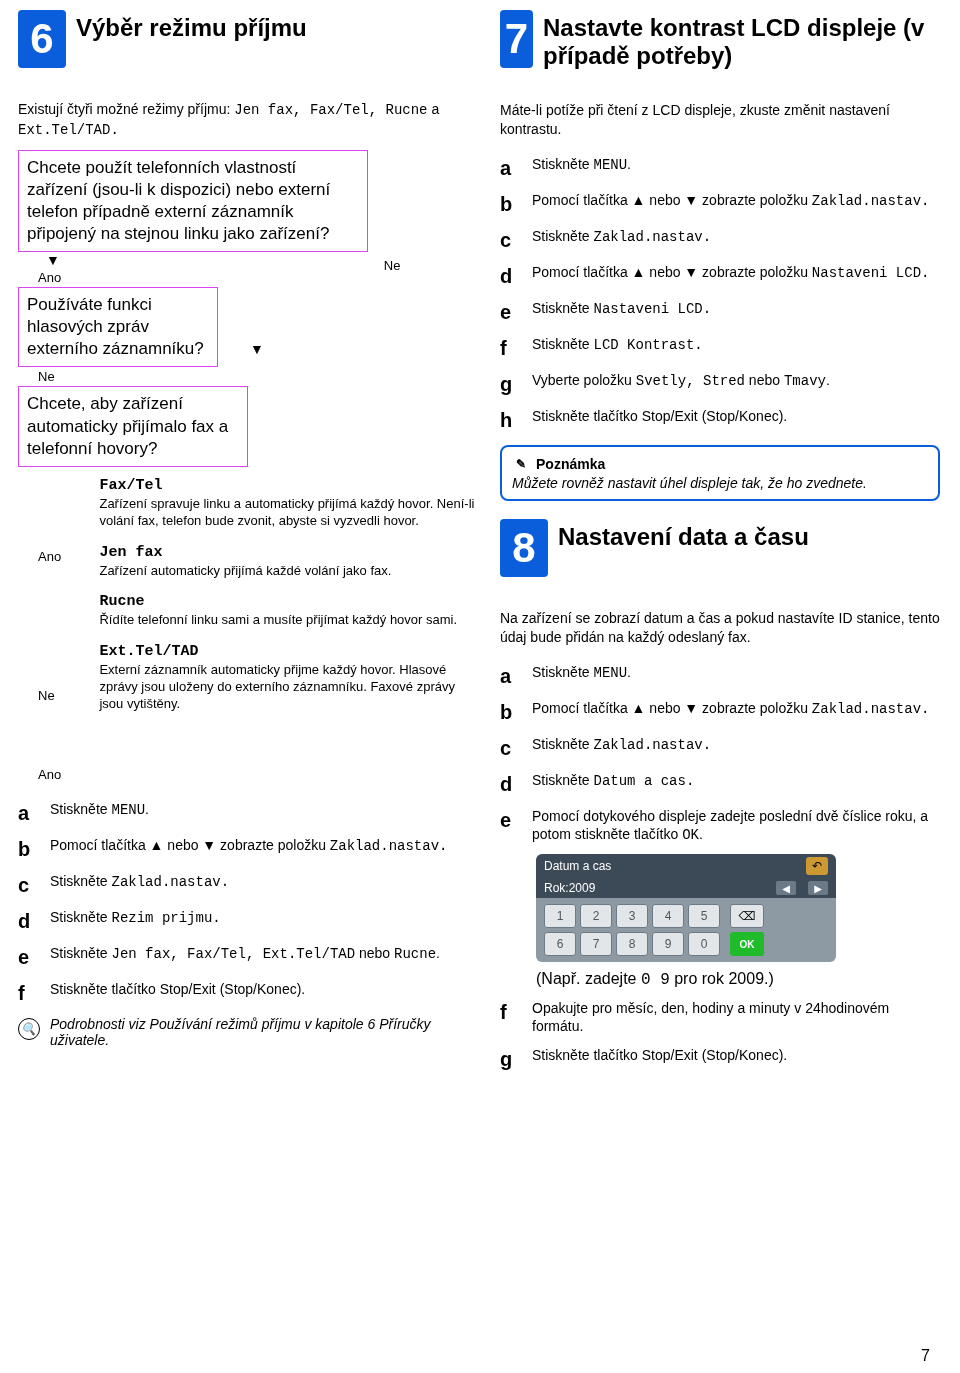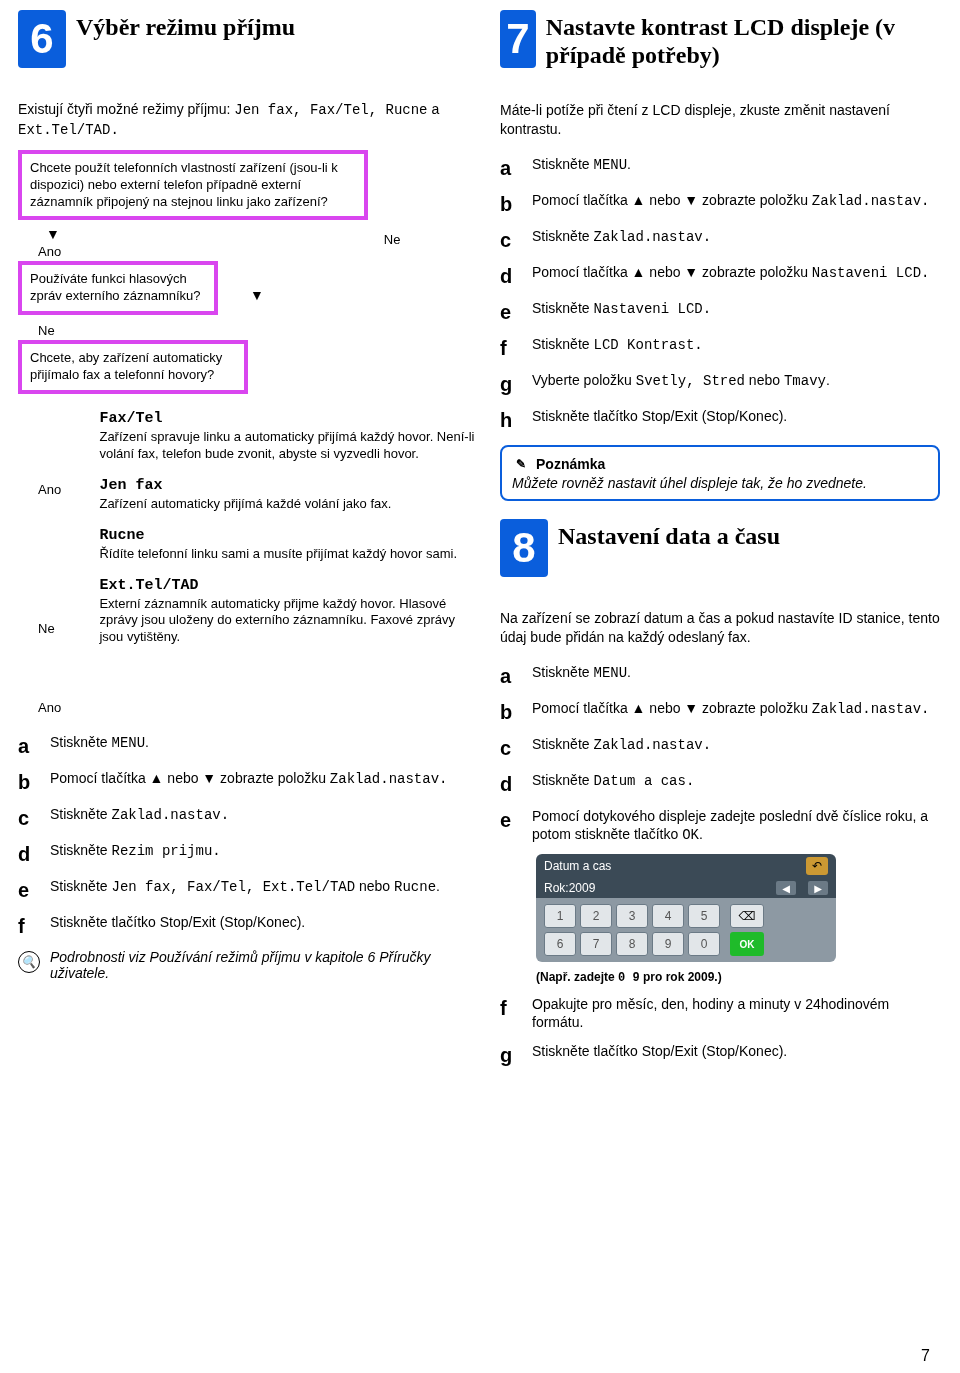--- a/index.html
+++ b/index.html
@@ -4,26 +4,26 @@
 <style>
   * { box-sizing: border-box; margin: 0; padding: 0; }
   body { font-family: Arial, Helvetica, sans-serif; font-size: 14px; color: #000; background: #fff; width: 960px; }
   .page { display: flex; padding: 10px 18px 30px 18px; gap: 22px; }
   .col { flex: 1; }
   .lcol { width: 460px; flex: none; }
   .rcol { width: 440px; flex: none; }
 
   .step-head { display: flex; align-items: flex-start; gap: 10px; margin-bottom: 10px; }
   .step-num { background: #0a5edc; color: #fff; font-size: 42px; font-weight: bold; width: 48px; height: 58px; display:flex; align-items:center; justify-content:center; border-radius:4px; line-height:1; }
-  .step-title { font-size: 24px; font-weight: bold; line-height: 1.15; padding-top: 4px; font-family: Liberation Serif, serif; }
+  .step-title { font-size: 24px; font-weight: bold; line-height: 1.15; padding-top: 4px; }
 
   .intro { font-size: 14px; margin-bottom: 10px; line-height: 1.35; margin-top: 32px; }
   .mono { font-family: "Courier New", monospace; }
 
-  .decision-box { border: 4px solid #d946ef; padding: 6px 8px; font-size: 13px; line-height: 1.3; margin-bottom: 6px; display: inline-block; }
+  .decision-box { border: 1px solid #d946ef; padding: 6px 8px; font-size: 17px; line-height: 1.3; display: inline-block; }
   .small-label { font-size: 13px; margin: 2px 0 2px 20px; }
 
   .flow { position: relative; }
   .arrow-down { display:inline-block; margin-left: 28px; color:#000; }
   .mode { margin-bottom: 14px; }
   .mode-title { font-family: "Courier New", monospace; font-size: 15px; font-weight: bold; margin-bottom: 2px; }
   .mode-desc { font-size: 13px; line-height: 1.3; }
 
   .steps-list { margin-top: 16px; }
   .step-item { display: flex; align-items: flex-start; gap: 14px; margin-bottom: 10px; font-size: 14px; line-height: 1.3; }
@@ -248,21 +248,21 @@
           <div class="kp-key">9</div>
           <div class="kp-key">0</div>
         </div>
         <div class="kp-right">
           <div class="kp-del">⌫</div>
           <div class="kp-ok">OK</div>
         </div>
       </div>
     </div>
 
-    <div style="margin-left:36px; font-size:12px;font-weight:bold;">
+    <div style="margin-left:36px; font-size:16px;">
       <span>(Např. zadejte </span><span class="mono">0 9</span><span> pro rok 2009.)</span>
     </div>
 
     <div class="steps-list" style="margin-top:10px;">
       <div class="step-item">
           <div class="step-letter">f</div>
           <div class="step-text">Opakujte pro měsíc, den, hodiny a minuty v 24hodinovém formátu.</div>
         </div>
       <div class="step-item">
           <div class="step-letter">g</div>

